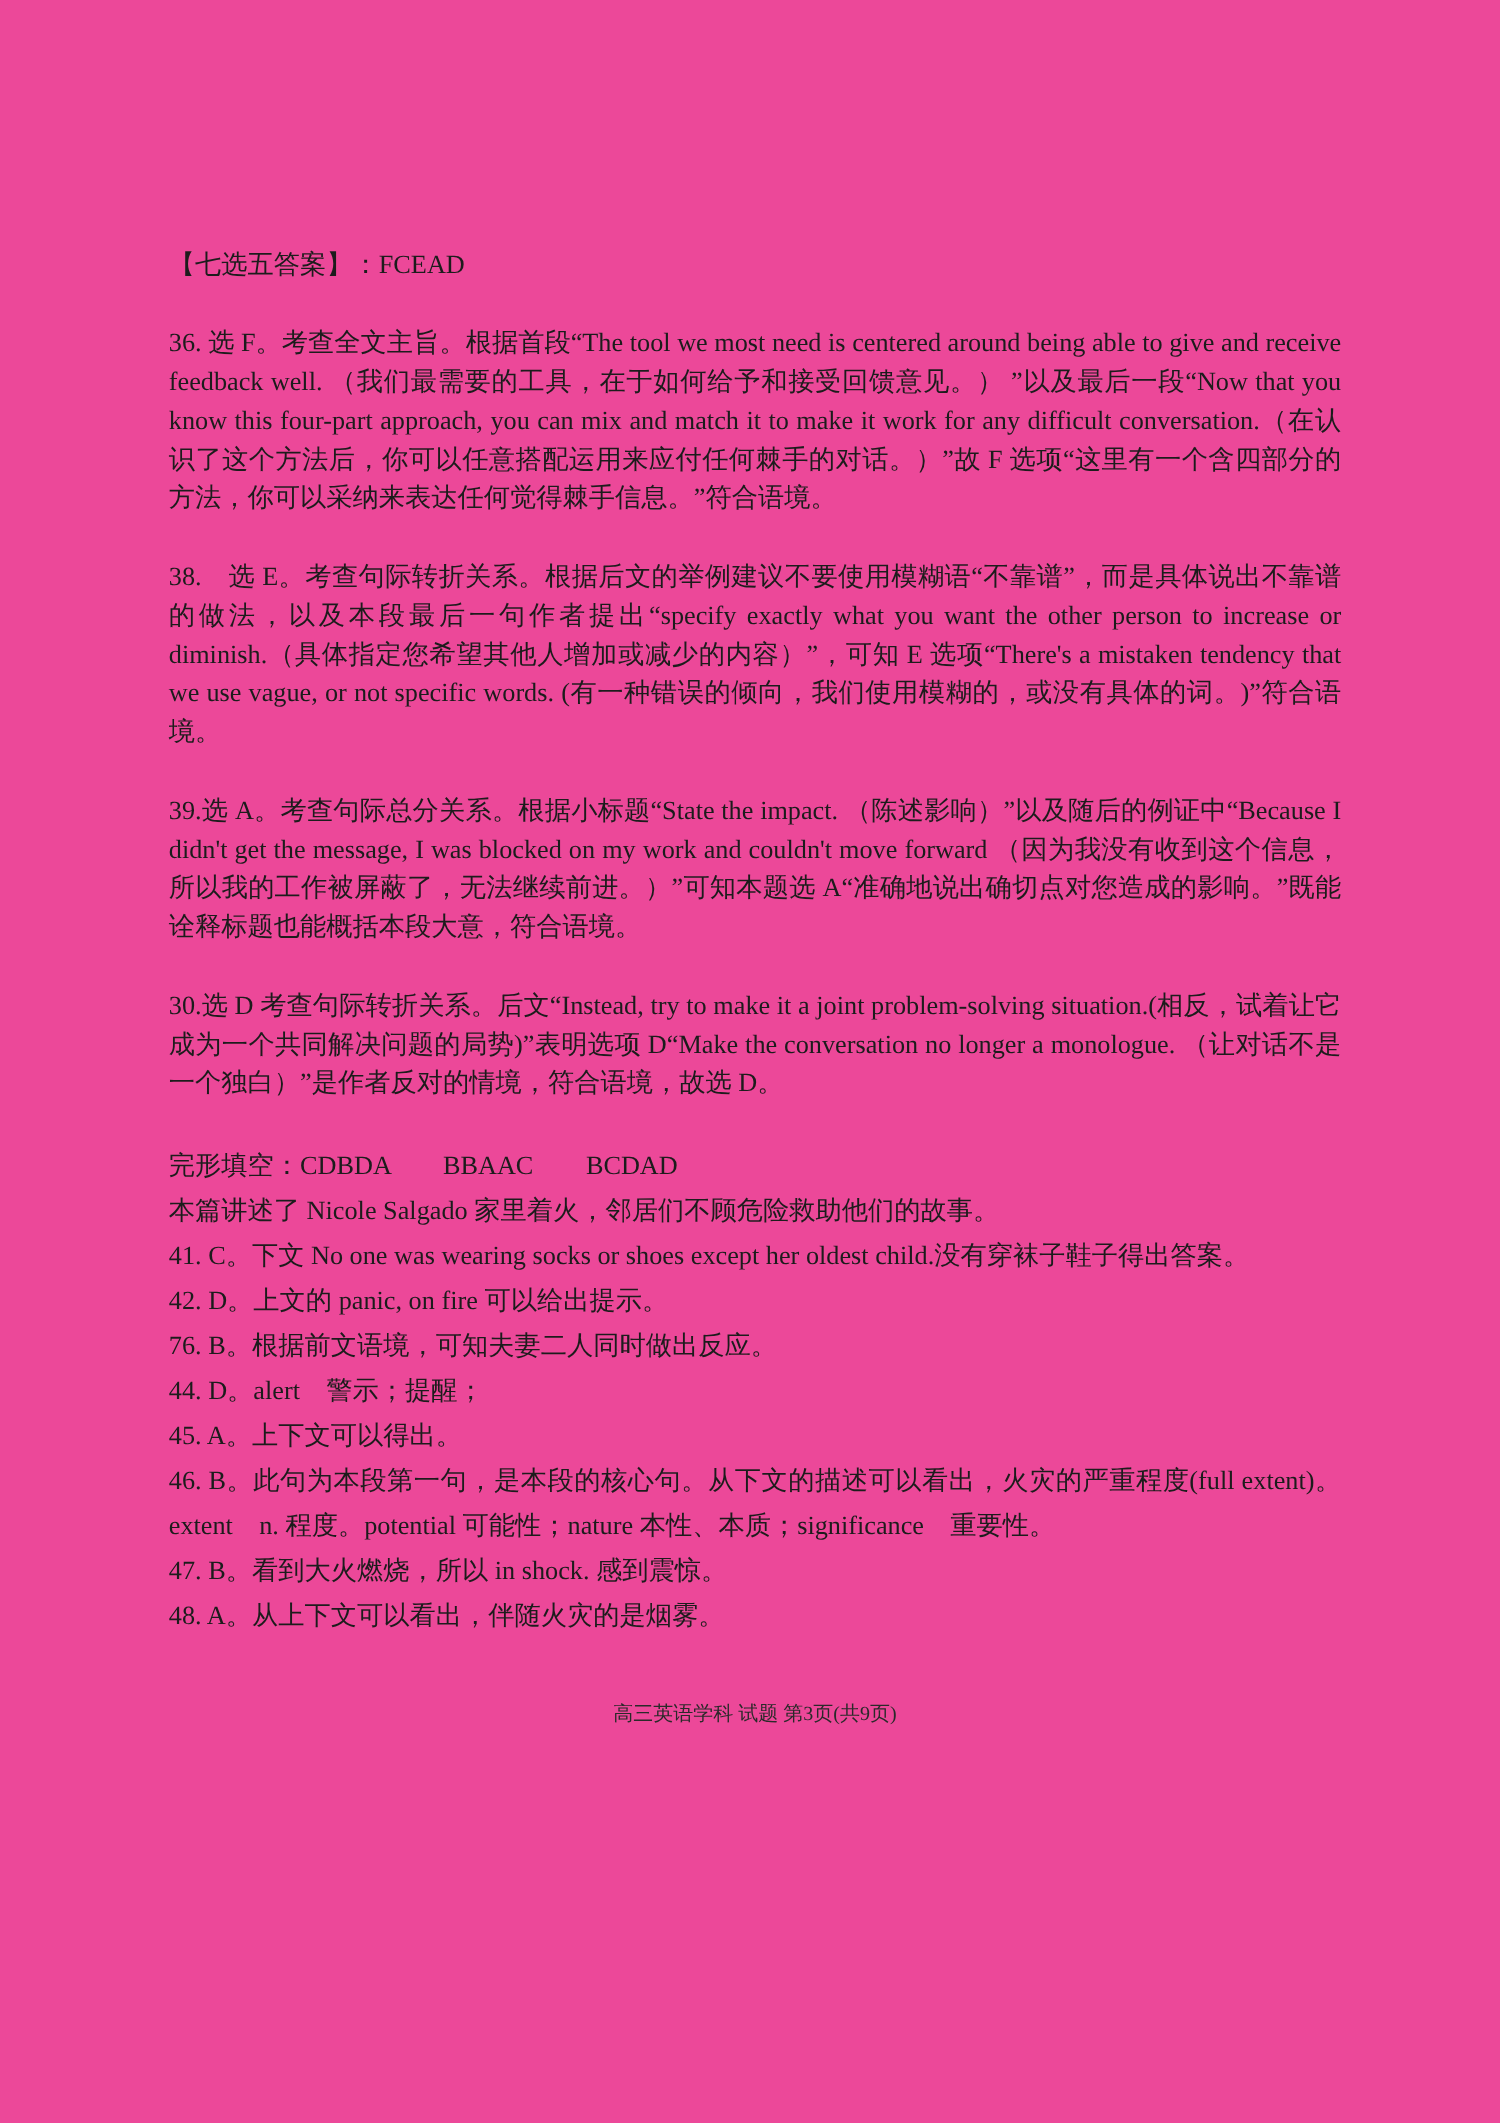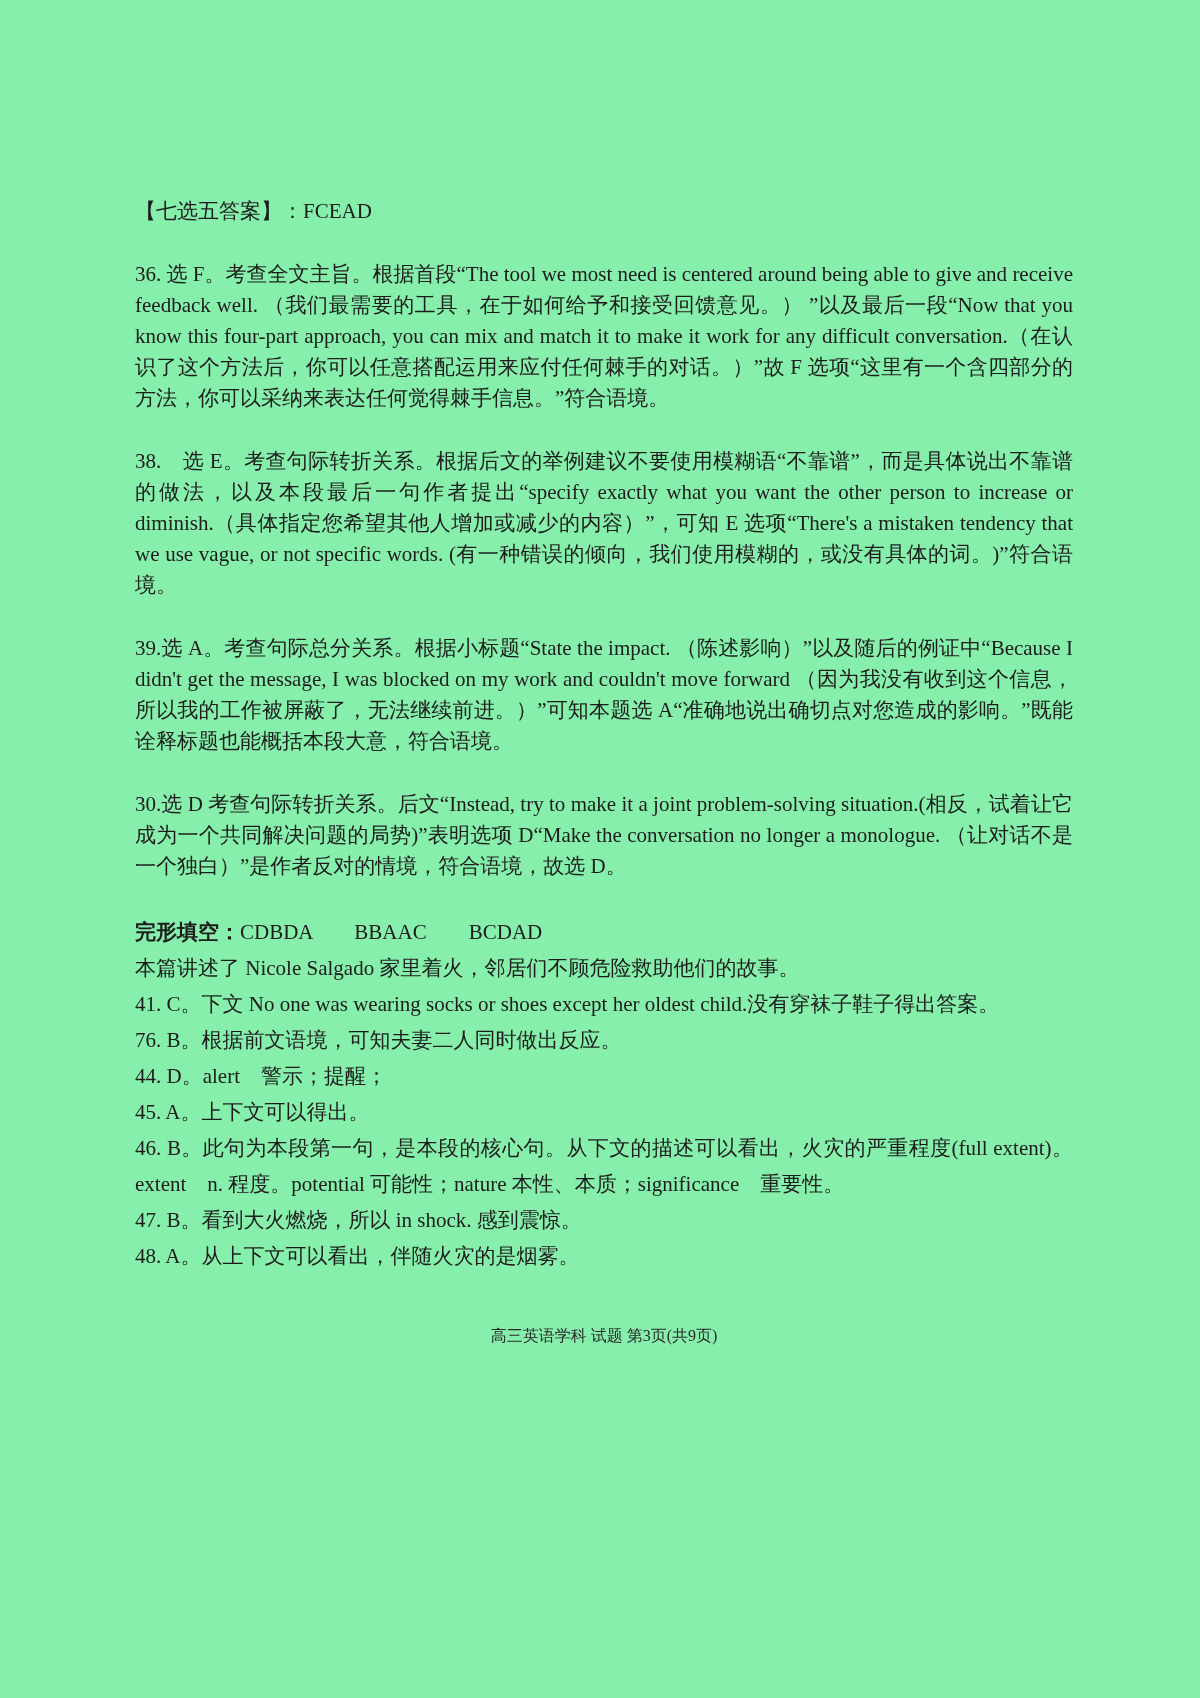--- a/index.html
+++ b/index.html
@@ -1,21 +1,21 @@
 <!DOCTYPE html>
 <html><head>
 <meta charset="utf-8">
 <style>
   * { margin: 0; padding: 0; box-sizing: border-box; }
   html, body { background: #ffffff; }
   .page {
     position: relative;
     width: 1200px;
     height: 1698px;
-    background: #86efac;
+    background: #ec4899;
     color: #1c1c1c;
     font-family: "Liberation Serif", "DejaVu Serif", serif;
     font-size: 21px;
     overflow: hidden;
   }
   .content {
     padding: 196px 127px 0 135px;
   }
   .para {
     text-align: justify;
@@ -28,21 +28,21 @@
     line-height: 31px;
   }
   .header-block { margin-bottom: 32px; }
   .cloze {
     line-height: 36px;
   }
   .cloze p {
     text-align: justify;
     margin: 0;
   }
-  .cloze .heading strong { font-weight: bold; }
+  .cloze .heading strong { font-weight: normal; }
   .footer {
     margin-top: 48px;
     text-align: center;
     font-size: 16px;
     color: #2a2a2a;
     line-height: 28px;
   }
 </style>
 </head>
 <body>
@@ -56,20 +56,21 @@
 
     <p class="para">36. 选 F。考查全文主旨。根据首段“The tool we most need is centered around being able to give and receive feedback well. （我们最需要的工具，在于如何给予和接受回馈意见。） ”以及最后一段“Now that you know this four-part approach, you can mix and match it to make it work for any difficult conversation.（在认识了这个方法后，你可以任意搭配运用来应付任何棘手的对话。）”故 F 选项“这里有一个含四部分的方法，你可以采纳来表达任何觉得棘手信息。”符合语境。</p>
     <p class="para">38.　选 E。考查句际转折关系。根据后文的举例建议不要使用模糊语“不靠谱”，而是具体说出不靠谱的做法，以及本段最后一句作者提出“specify exactly what you want the other person to increase or diminish.（具体指定您希望其他人增加或减少的内容）”，可知 E 选项“There's a mistaken tendency that we use vague, or not specific words. (有一种错误的倾向，我们使用模糊的，或没有具体的词。)”符合语境。</p>
     <p class="para">39.选 A。考查句际总分关系。根据小标题“State the impact. （陈述影响）”以及随后的例证中“Because I didn't get the message, I was blocked on my work and couldn't move forward （因为我没有收到这个信息，所以我的工作被屏蔽了，无法继续前进。）”可知本题选 A“准确地说出确切点对您造成的影响。”既能诠释标题也能概括本段大意，符合语境。</p>
     <p class="para">30.选 D 考查句际转折关系。后文“Instead, try to make it a joint problem-solving situation.(相反，试着让它成为一个共同解决问题的局势)”表明选项 D“Make the conversation no longer a monologue. （让对话不是一个独白）”是作者反对的情境，符合语境，故选 D。</p>
 
     <div class="cloze">
       <p class="heading"><strong>完形填空：</strong><span>CDBDA　　BBAAC　　BCDAD</span></p>
       <p>本篇讲述了 Nicole Salgado 家里着火，邻居们不顾危险救助他们的故事。</p>
       <p>41. C。下文 No one was wearing socks or shoes except her oldest child.没有穿袜子鞋子得出答案。</p>
+      <p>42. D。上文的 panic, on fire 可以给出提示。</p>
       <p>76. B。根据前文语境，可知夫妻二人同时做出反应。</p>
       <p>44. D。alert　警示；提醒；</p>
       <p>45. A。上下文可以得出。</p>
       <p>46. B。此句为本段第一句，是本段的核心句。从下文的描述可以看出，火灾的严重程度(full extent)。extent　n. 程度。potential 可能性；nature 本性、本质；significance　重要性。</p>
       <p>47. B。看到大火燃烧，所以 in shock. 感到震惊。</p>
       <p>48. A。从上下文可以看出，伴随火灾的是烟雾。</p>
     </div>
 
     <div class="footer">
       <span>高三英语学科 试题 第3页(共9页)</span>

